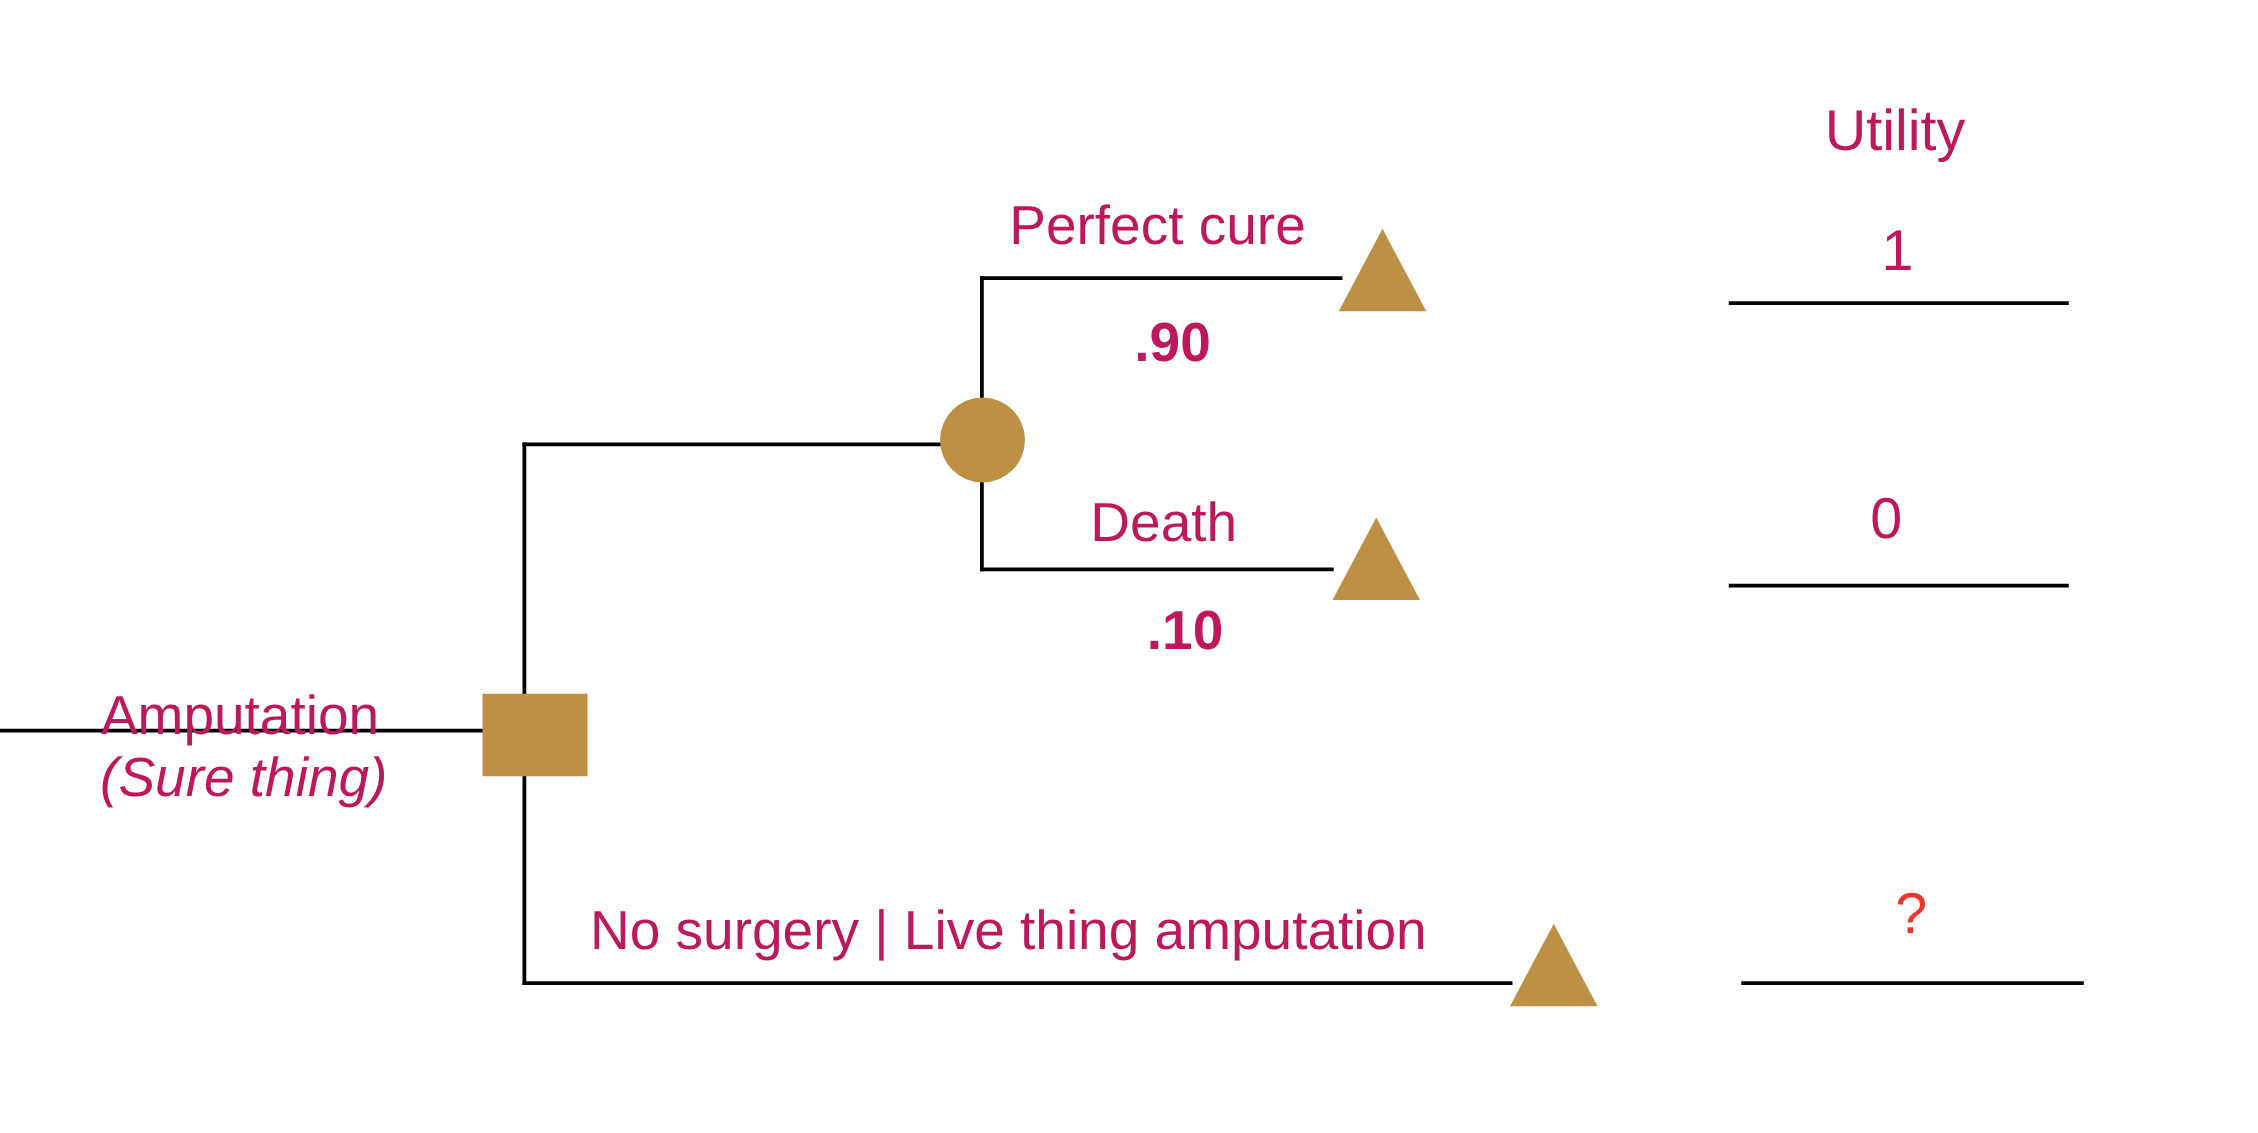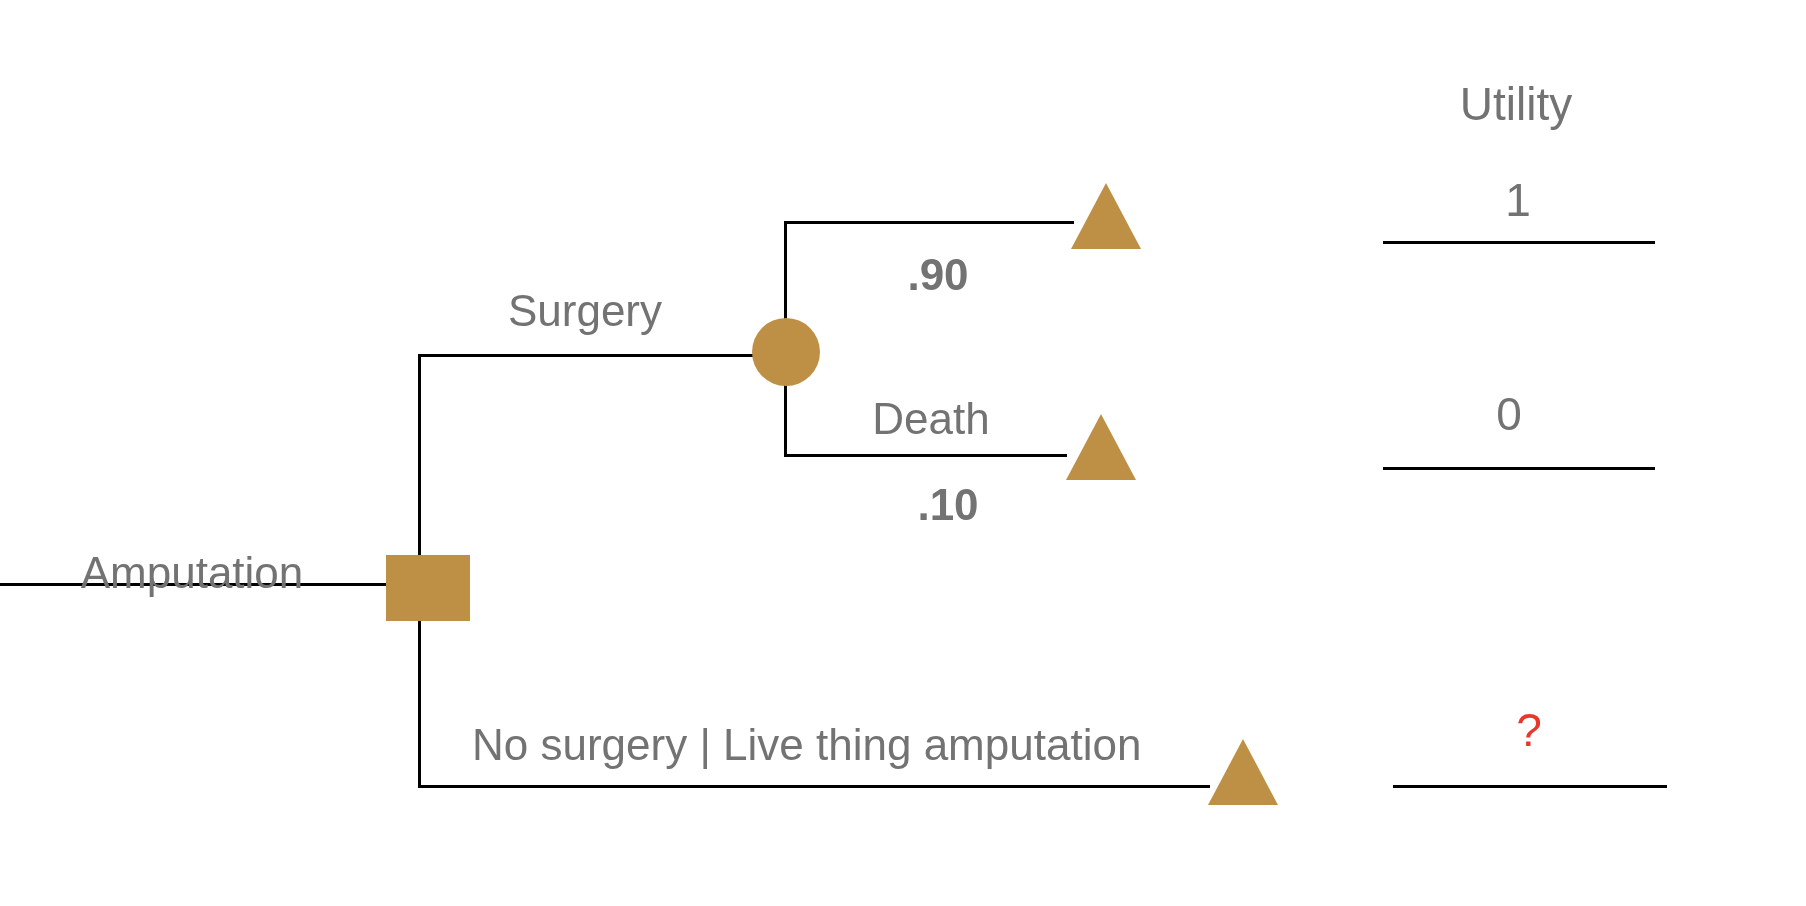--- a/index.html
+++ b/index.html
@@ -18,21 +18,21 @@
     font-family: "Liberation Sans", sans-serif;
     color: #111111;
   }
   .hline { position: absolute; height: 3px; background: var(--line_black); }
   .vline { position: absolute; width: 3px; background: var(--line_black); }
   .label {
     position: absolute;
     font-size: 44px;
     line-height: 1.05;
     white-space: nowrap;
-    color: #737373;
+    color: #be185d;
   }
   .centered { transform: translateX(-50%); text-align: center; }
   .prob { font-weight: bold; }
   .italic { font-style: italic; }
   .utilval { font-size: 46px; }
   .unknown { color: var(--unknown_red); font-size: 46px; }
   .square-node {
     position: absolute;
     width: 84px; height: 66px;
     background: var(--node_gold);
@@ -70,27 +70,28 @@
   <div class="hline" style="left:1393px; top:785px; width:274px;"></div>
 
   <div class="square-node" style="left:386px; top:555px;"></div>
   <div class="circle-node" style="left:752px; top:318px;"></div>
   <div class="triangle-node" style="left:1071px; top:183px;"></div>
   <div class="triangle-node" style="left:1066px; top:414px;"></div>
   <div class="triangle-node" style="left:1208px; top:739px;"></div>
 
   <div class="label centered" style="left:1516px; top:80px; font-size:46px;">Utility</div>
 
+  <div class="label centered" style="left:926px; top:158px;">Perfect cure</div>
   <div class="label centered prob" style="left:938px; top:252px;">.90</div>
   <div class="label centered utilval" style="left:1518px; top:176px;">1</div>
 
-  <div class="label centered" style="left:585px; top:288px;">Surgery</div>
 
   <div class="label centered" style="left:931px; top:396px;">Death</div>
   <div class="label centered prob" style="left:948px; top:482px;">.10</div>
   <div class="label centered utilval" style="left:1509px; top:390px;">0</div>
 
   <div class="label centered" style="left:192px; top:550px;">Amputation</div>
+  <div class="label centered italic" style="left:195px; top:600px;">(Sure thing)</div>
 
   <div class="label" style="left:472px; top:722px;">No surgery | Live thing amputation</div>
   <div class="label centered unknown" style="left:1529px; top:706px;">?</div>
 
 </div>
 
 </body></html>

